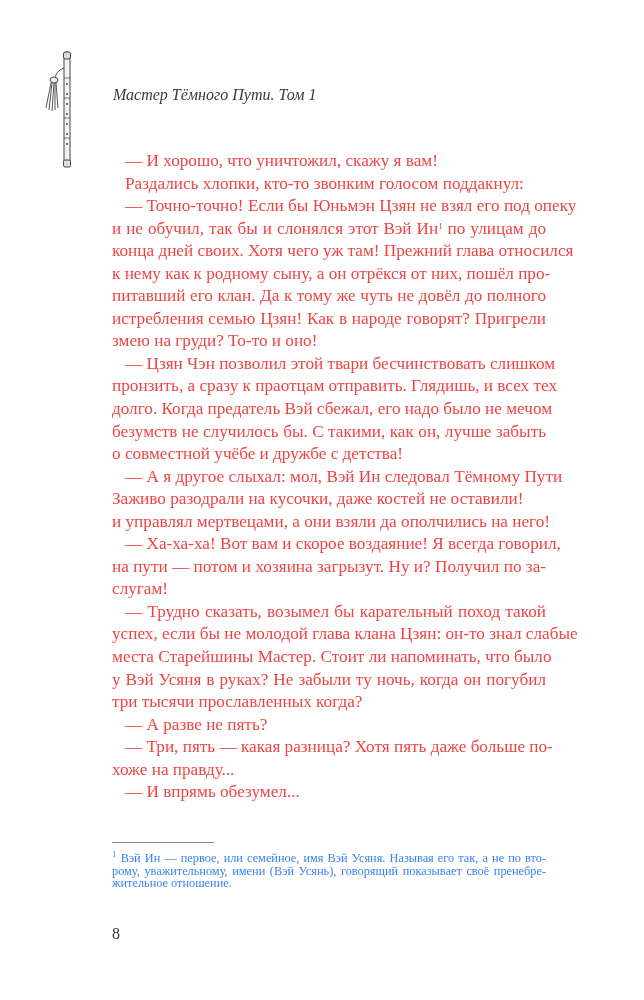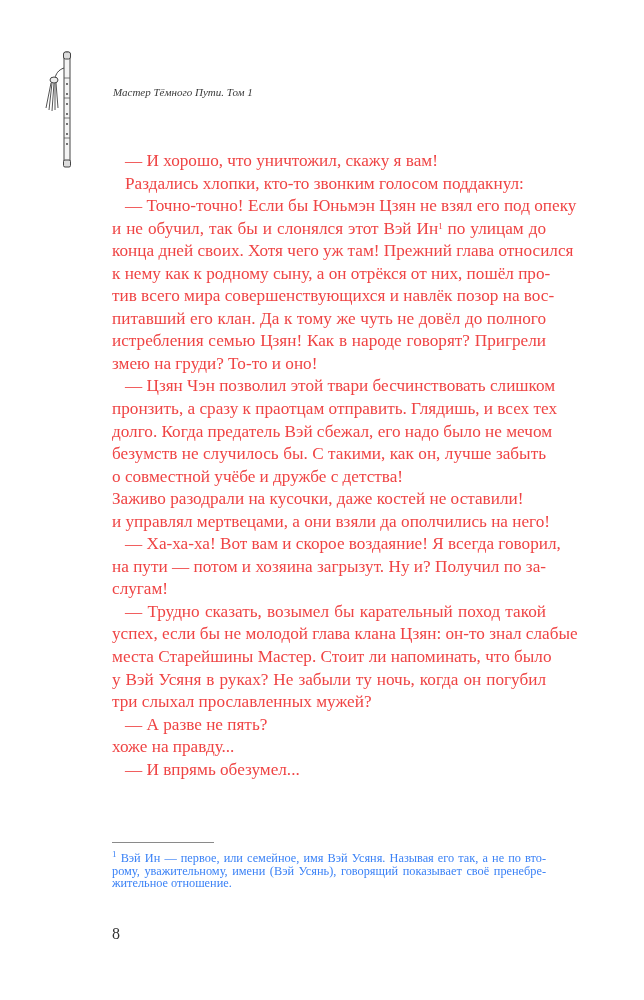--- a/index.html
+++ b/index.html
@@ -5,21 +5,21 @@
     html, body { margin: 0; padding: 0; background: #ffffff; }
     body {
       width: 644px; height: 1000px; position: relative; overflow: hidden;
       font-family: "DejaVu Serif", "Liberation Serif", serif;
       color: #2b2b2b;
     }
     .flute { position: absolute; left: 38px; top: 50px; width: 44px; height: 120px; }
     .running-head {
       position: absolute; left: 113px; top: 86px;
       font-family: "Liberation Serif", serif; font-style: italic;
-      font-size: 11px; color: #3a3a3a; white-space: nowrap;
+      font-size: 16px; color: #3a3a3a; white-space: nowrap;
     }
     .body-text {
       position: absolute; left: 112px; top: 150px; width: 434px;
       font-family: Liberation Serif, serif; font-size: 17.2px;
       line-height: 22.55px; color: #ef4444;
     }
     .line { display: block; white-space: nowrap; text-align: justify; text-align-last: justify; height: 22.55px; }
     .line.last { text-align-last: left; }
     .line.indent { padding-left: 13px; }
     .footnote-rule {
@@ -67,40 +67,41 @@
 
 <div class="running-head">Мастер Тёмного Пути. Том 1</div>
 
 <div class="body-text">
   <span class="line indent last">— И хорошо, что уничтожил, скажу я вам!</span>
   <span class="line indent last">Раздались хлопки, кто-то звонким голосом поддакнул:</span>
   <span class="line indent">— Точно-точно! Если бы Юньмэн Цзян не взял его под опеку</span>
   <span class="line"><span>и не обучил, так бы и слонялся этот Вэй Ин</span><sup class="fn">1</sup><span> по улицам до</span></span>
   <span class="line">конца дней своих. Хотя чего уж там! Прежний глава относился</span>
   <span class="line">к нему как к родному сыну, а он отрёкся от них, пошёл про-</span>
-  <span class="line">тив всего мира совершенствующихся и навлёк позор на вос-</span>
   <span class="line">питавший его клан. Да к тому же чуть не довёл до полного</span>
   <span class="line">истребления семью Цзян! Как в народе говорят? Пригрели</span>
   <span class="line last">змею на груди? То-то и оно!</span>
   <span class="line indent">— Цзян Чэн позволил этой твари бесчинствовать слишком</span>
   <span class="line">пронзить, а сразу к праотцам отправить. Глядишь, и всех тех</span>
   <span class="line">долго. Когда предатель Вэй сбежал, его надо было не мечом</span>
   <span class="line">безумств не случилось бы. С такими, как он, лучше забыть</span>
   <span class="line last">о совместной учёбе и дружбе с детства!</span>
+  <span class="line indent">— А я другое слыхал: мол, Вэй Ин следовал Тёмному Пути</span>
   <span class="line last">Заживо разодрали на кусочки, даже костей не оставили!</span>
   <span class="line">и управлял мертвецами, а они взяли да ополчились на него!</span>
   <span class="line indent">— Ха-ха-ха! Вот вам и скорое воздаяние! Я всегда говорил,</span>
   <span class="line">на пути — потом и хозяина загрызут. Ну и? Получил по за-</span>
   <span class="line last">слугам!</span>
   <span class="line indent">— Трудно сказать, возымел бы карательный поход такой</span>
   <span class="line">успех, если бы не молодой глава клана Цзян: он-то знал слабые</span>
   <span class="line">места Старейшины Мастер. Стоит ли напоминать, что было</span>
   <span class="line">у Вэй Усяня в руках? Не забыли ту ночь, когда он погубил</span>
-  <span class="line last">три слыхал прославленных мужей?</span>
+  <span class="line last">три тысячи прославленных когда?</span>
   <span class="line indent last">— А разве не пять?</span>
+  <span class="line indent">— Три, пять — какая разница? Хотя пять даже больше по-</span>
   <span class="line last">хоже на правду...</span>
   <span class="line indent last">— И впрямь обезумел...</span>
 </div>
 
 <div class="footnote-rule"></div>
 
 <div class="footnote">
   <span class="line"><sup class="fn">1</sup> <span>Вэй Ин — первое, или семейное, имя Вэй Усяня. Называя его так, а не по вто-</span></span>
   <span class="line">рому, уважительному, имени (Вэй Усянь), говорящий показывает своё пренебре-</span>
   <span class="line last">жительное отношение.</span>

